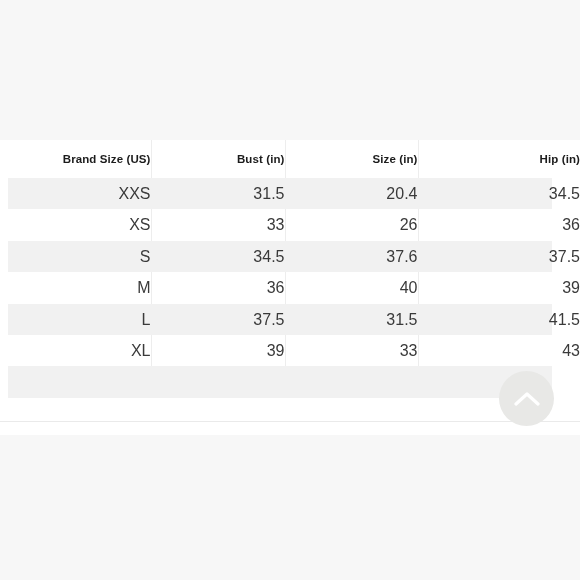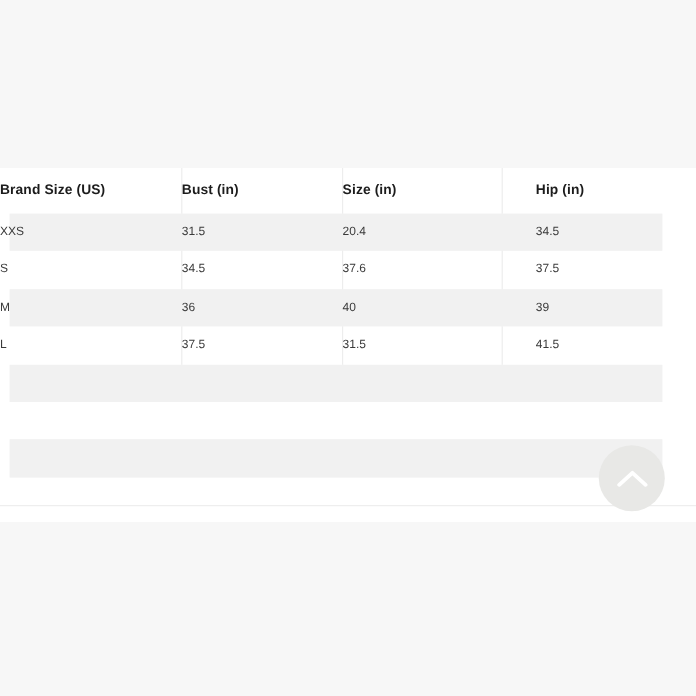--- a/index.html
+++ b/index.html
@@ -51,21 +51,21 @@
     table-layout: fixed;
   }
 
   .size-table col.c0 { width: 151px; }
   .size-table col.c1 { width: 134px; }
   .size-table col.c2 { width: 133px; }
   .size-table col.c3 { width: 162px; }
 
   .size-table th,
   .size-table td {
-    text-align: left;
+    text-align: right;
     vertical-align: middle;
     padding: 0;
     height: 31.4px;
     line-height: 31.4px;
     color: #2b2b2b;
     border-right: 1px solid #ededed;
   }
   .size-table th:last-child,
   .size-table td:last-child {
     border-right: none;
@@ -76,21 +76,21 @@
     font-size: 11.5px;
     font-weight: bold;
     letter-spacing: 0.1px;
     height: 38px;
     line-height: 38px;
     color: #1c1c1c;
     background: transparent;
   }
 
   .size-table tbody td {
-    font-size: 10px;
+    font-size: 16px;
     font-weight: normal;
     color: #3a3a3a;
     background: transparent;
     position: relative;
     z-index: 2;
   }
 
   
   .stripes {
     position: absolute;
@@ -181,36 +181,48 @@
         </tr>
       </thead>
       <tbody id="table-body">
           <tr>
             <td>XXS</td>
             <td>31.5</td>
             <td>20.4</td>
             <td>34.5</td>
           </tr>
           <tr>
+            <td>XS</td>
+            <td>33</td>
+            <td>26</td>
+            <td>36</td>
+          </tr>
+          <tr>
             <td>S</td>
             <td>34.5</td>
             <td>37.6</td>
             <td>37.5</td>
           </tr>
           <tr>
             <td>M</td>
             <td>36</td>
             <td>40</td>
             <td>39</td>
           </tr>
           <tr>
             <td>L</td>
             <td>37.5</td>
             <td>31.5</td>
             <td>41.5</td>
+          </tr>
+          <tr>
+            <td>XL</td>
+            <td>39</td>
+            <td>33</td>
+            <td>43</td>
           </tr>
         </tbody>
     </table>
   </div>
 
   <div class="bottom-rule"></div>
   <div class="below-band"></div>
 
   <button class="scroll-top-btn">
     <span>

